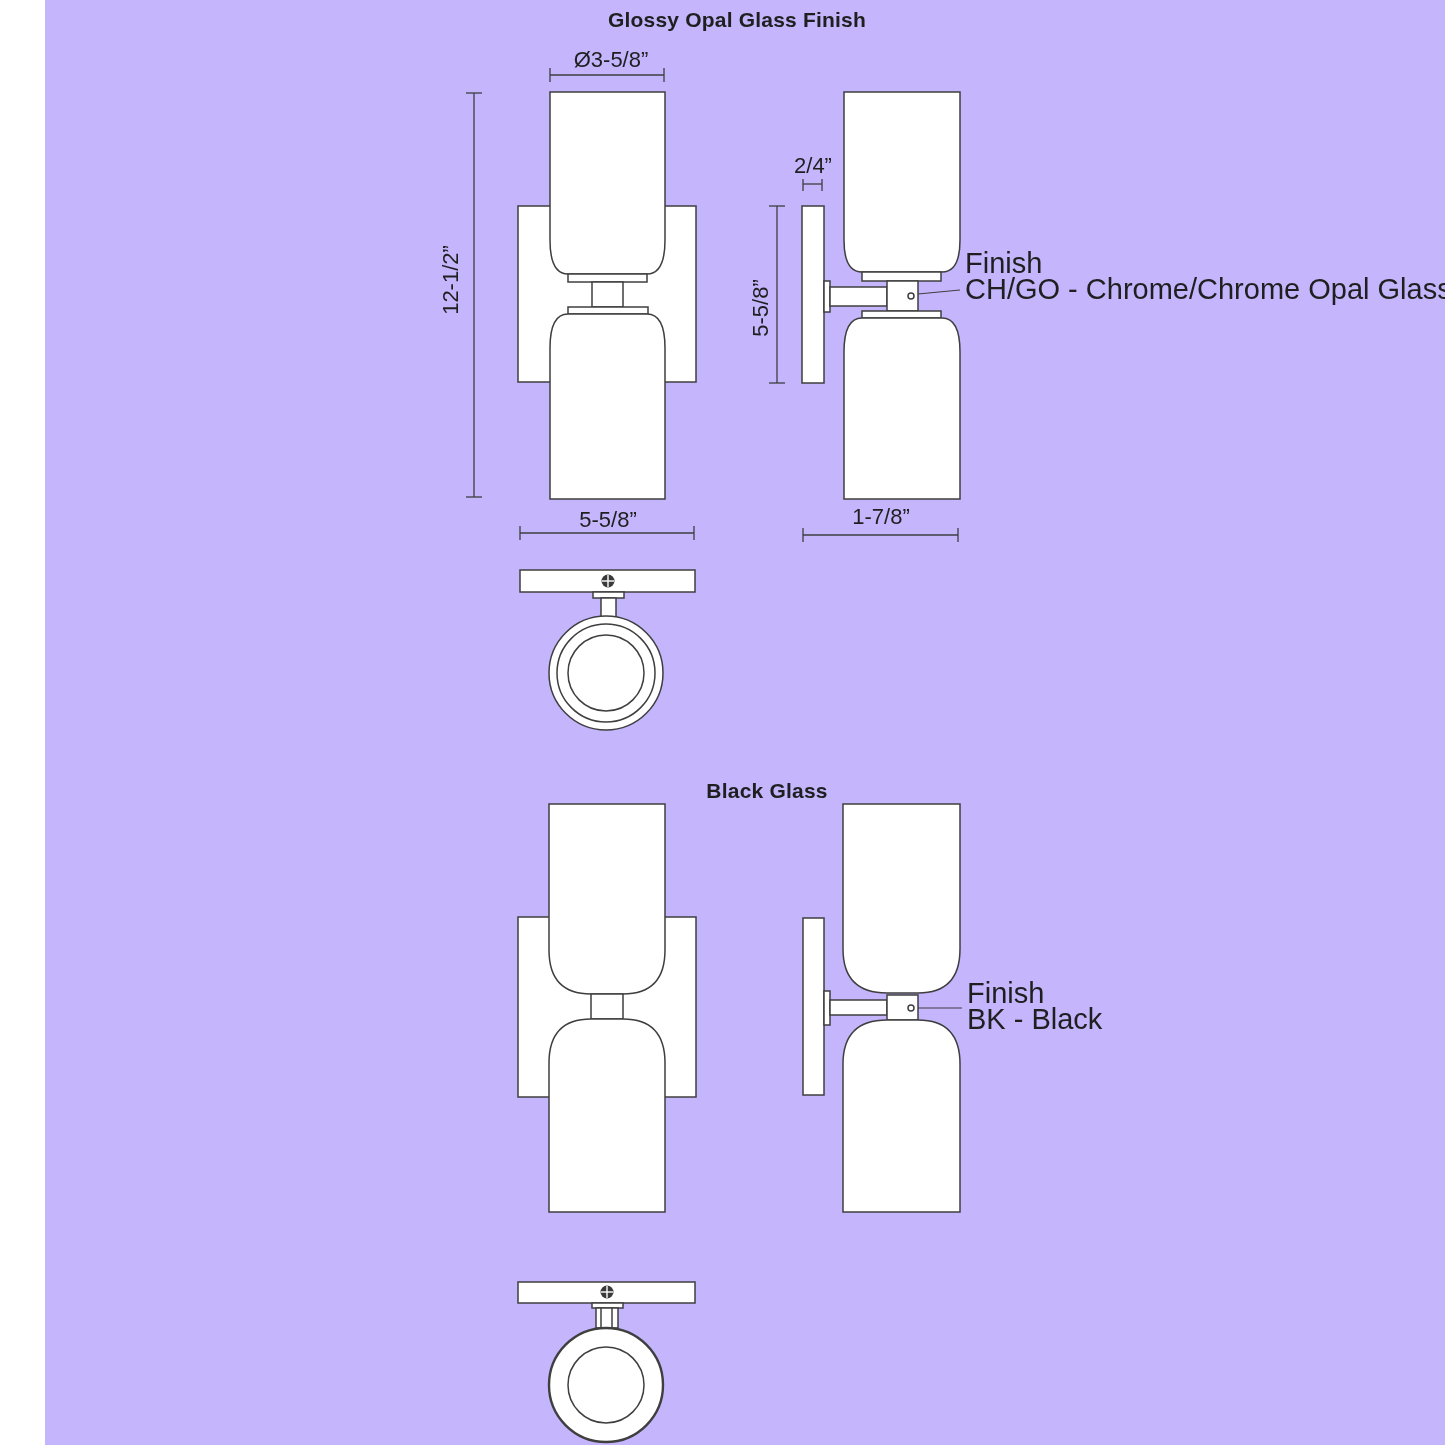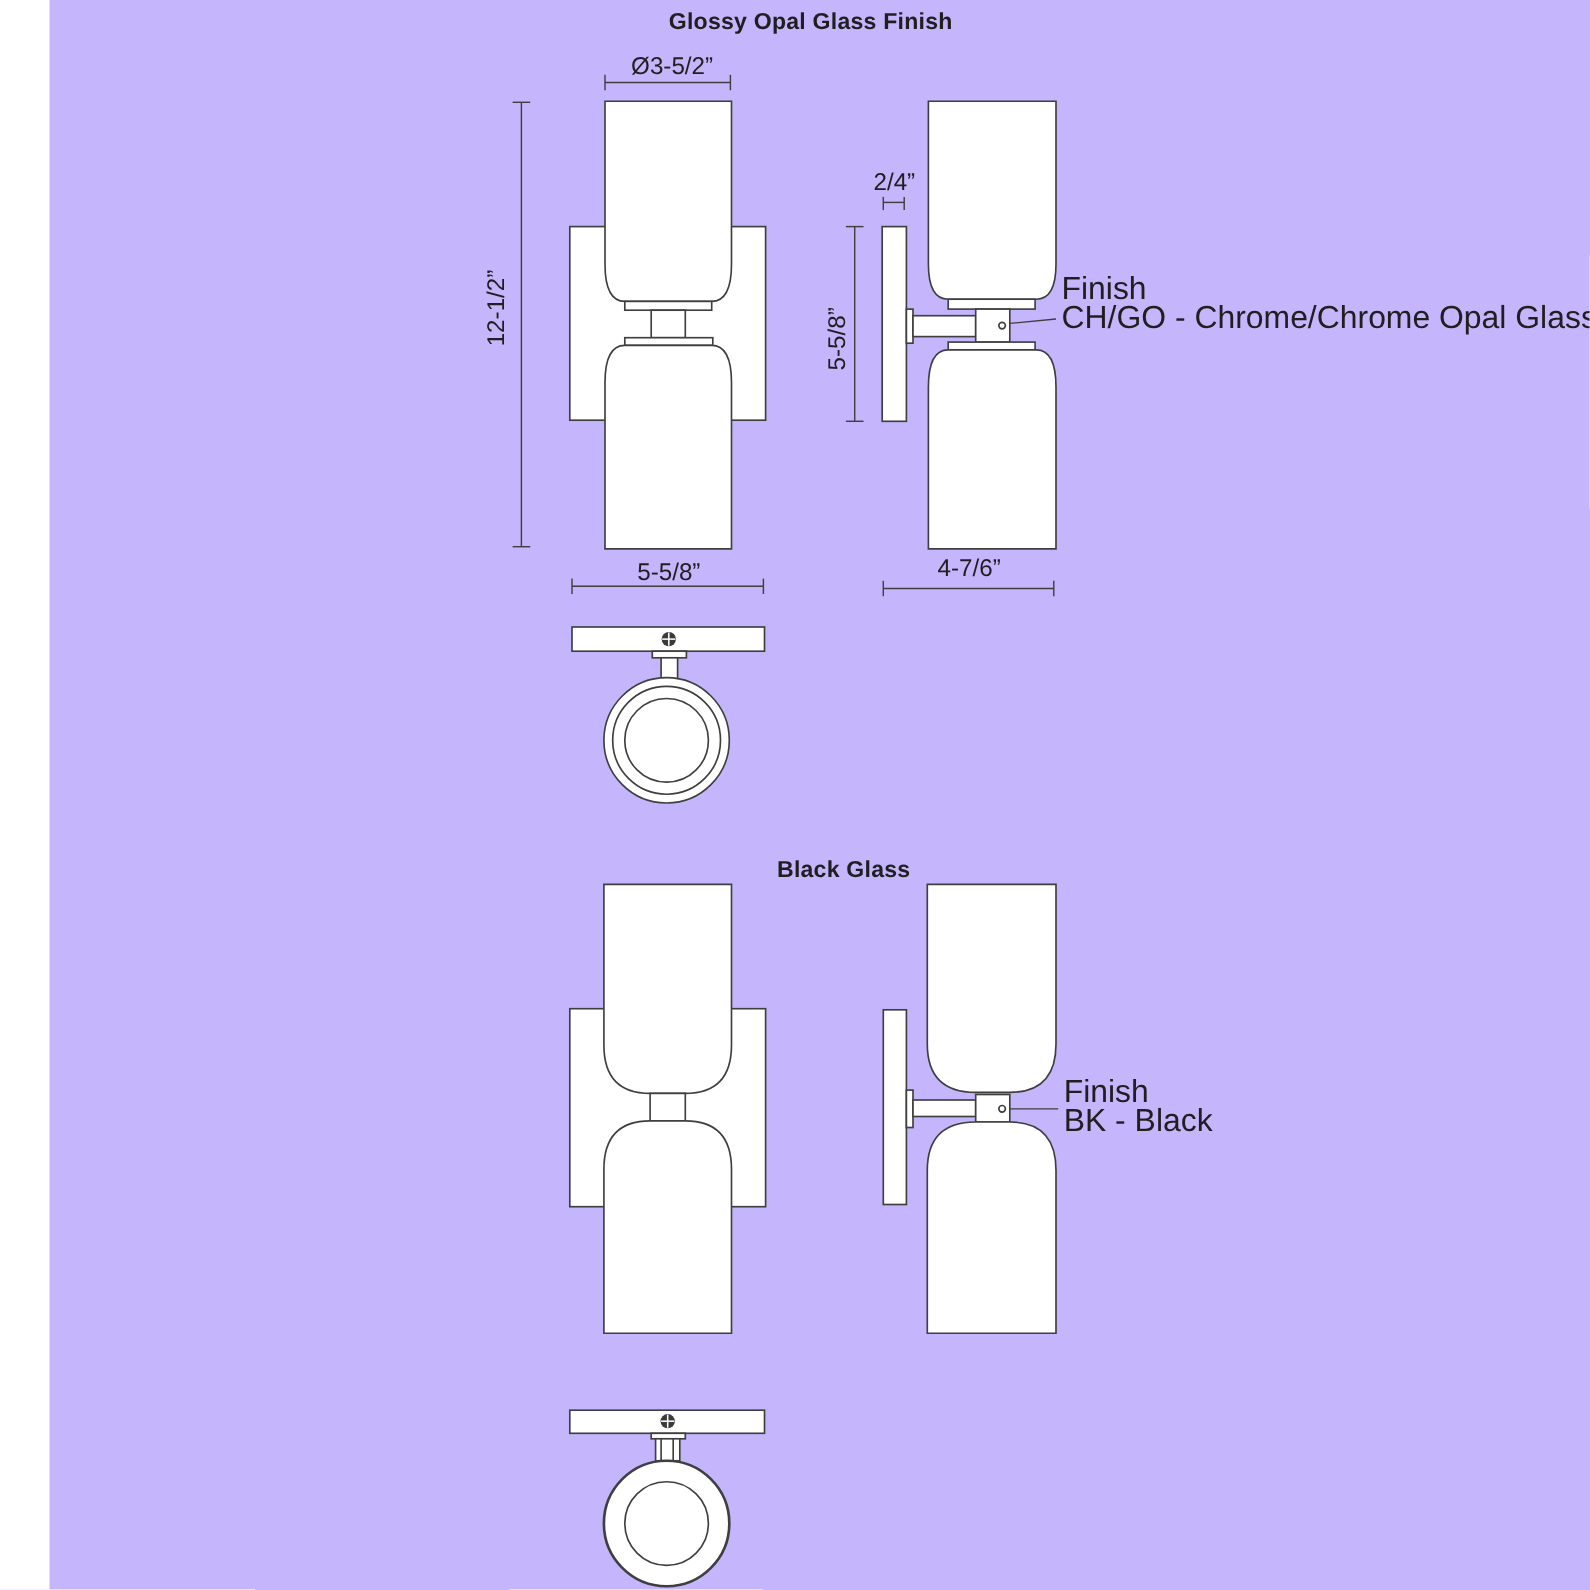--- a/index.html
+++ b/index.html
@@ -137,31 +137,31 @@
         <line x1="567" y1="1308" x2="567" y2="1328"></line>
         <circle cx="561" cy="1385" r="57" fill="#ffffff" stroke-width="2.4"></circle>
         <circle cx="561" cy="1385" r="38" fill="#ffffff"></circle>
       </g>
 
     </g>
   </svg>
 
   <div class="label title" style="left:692px;top:20px;">Glossy Opal Glass Finish</div>
 
-  <div class="label dim" style="left:566px;top:60px;">Ø3-5/2”</div>
+  <div class="label dim" style="left:566px;top:60px;">Ø3-5/8”</div>
 
   <div class="label dim rot" style="left:406px;top:280px;">12-1/2”</div>
 
   <div class="label dim" style="left:563px;top:520px;">5-5/8”</div>
 
   <div class="label dim" style="left:768px;top:166px;">2/4”</div>
 
   <div class="label dim rot" style="left:716px;top:308px;">5-5/8”</div>
 
-  <div class="label dim" style="left:836px;top:517px;">4-7/6”</div>
+  <div class="label dim" style="left:836px;top:517px;">1-7/8”</div>
 
   <div class="finish-block" style="left:920px;top:250px;">
     <div>Finish</div>
     <div>CH/GO - Chrome/Chrome Opal Glass</div>
   </div>
 
   <div class="label title" style="left:722px;top:791px;">Black Glass</div>
 
   <div class="finish-block" style="left:922px;top:980px;">
     <div>Finish</div>

